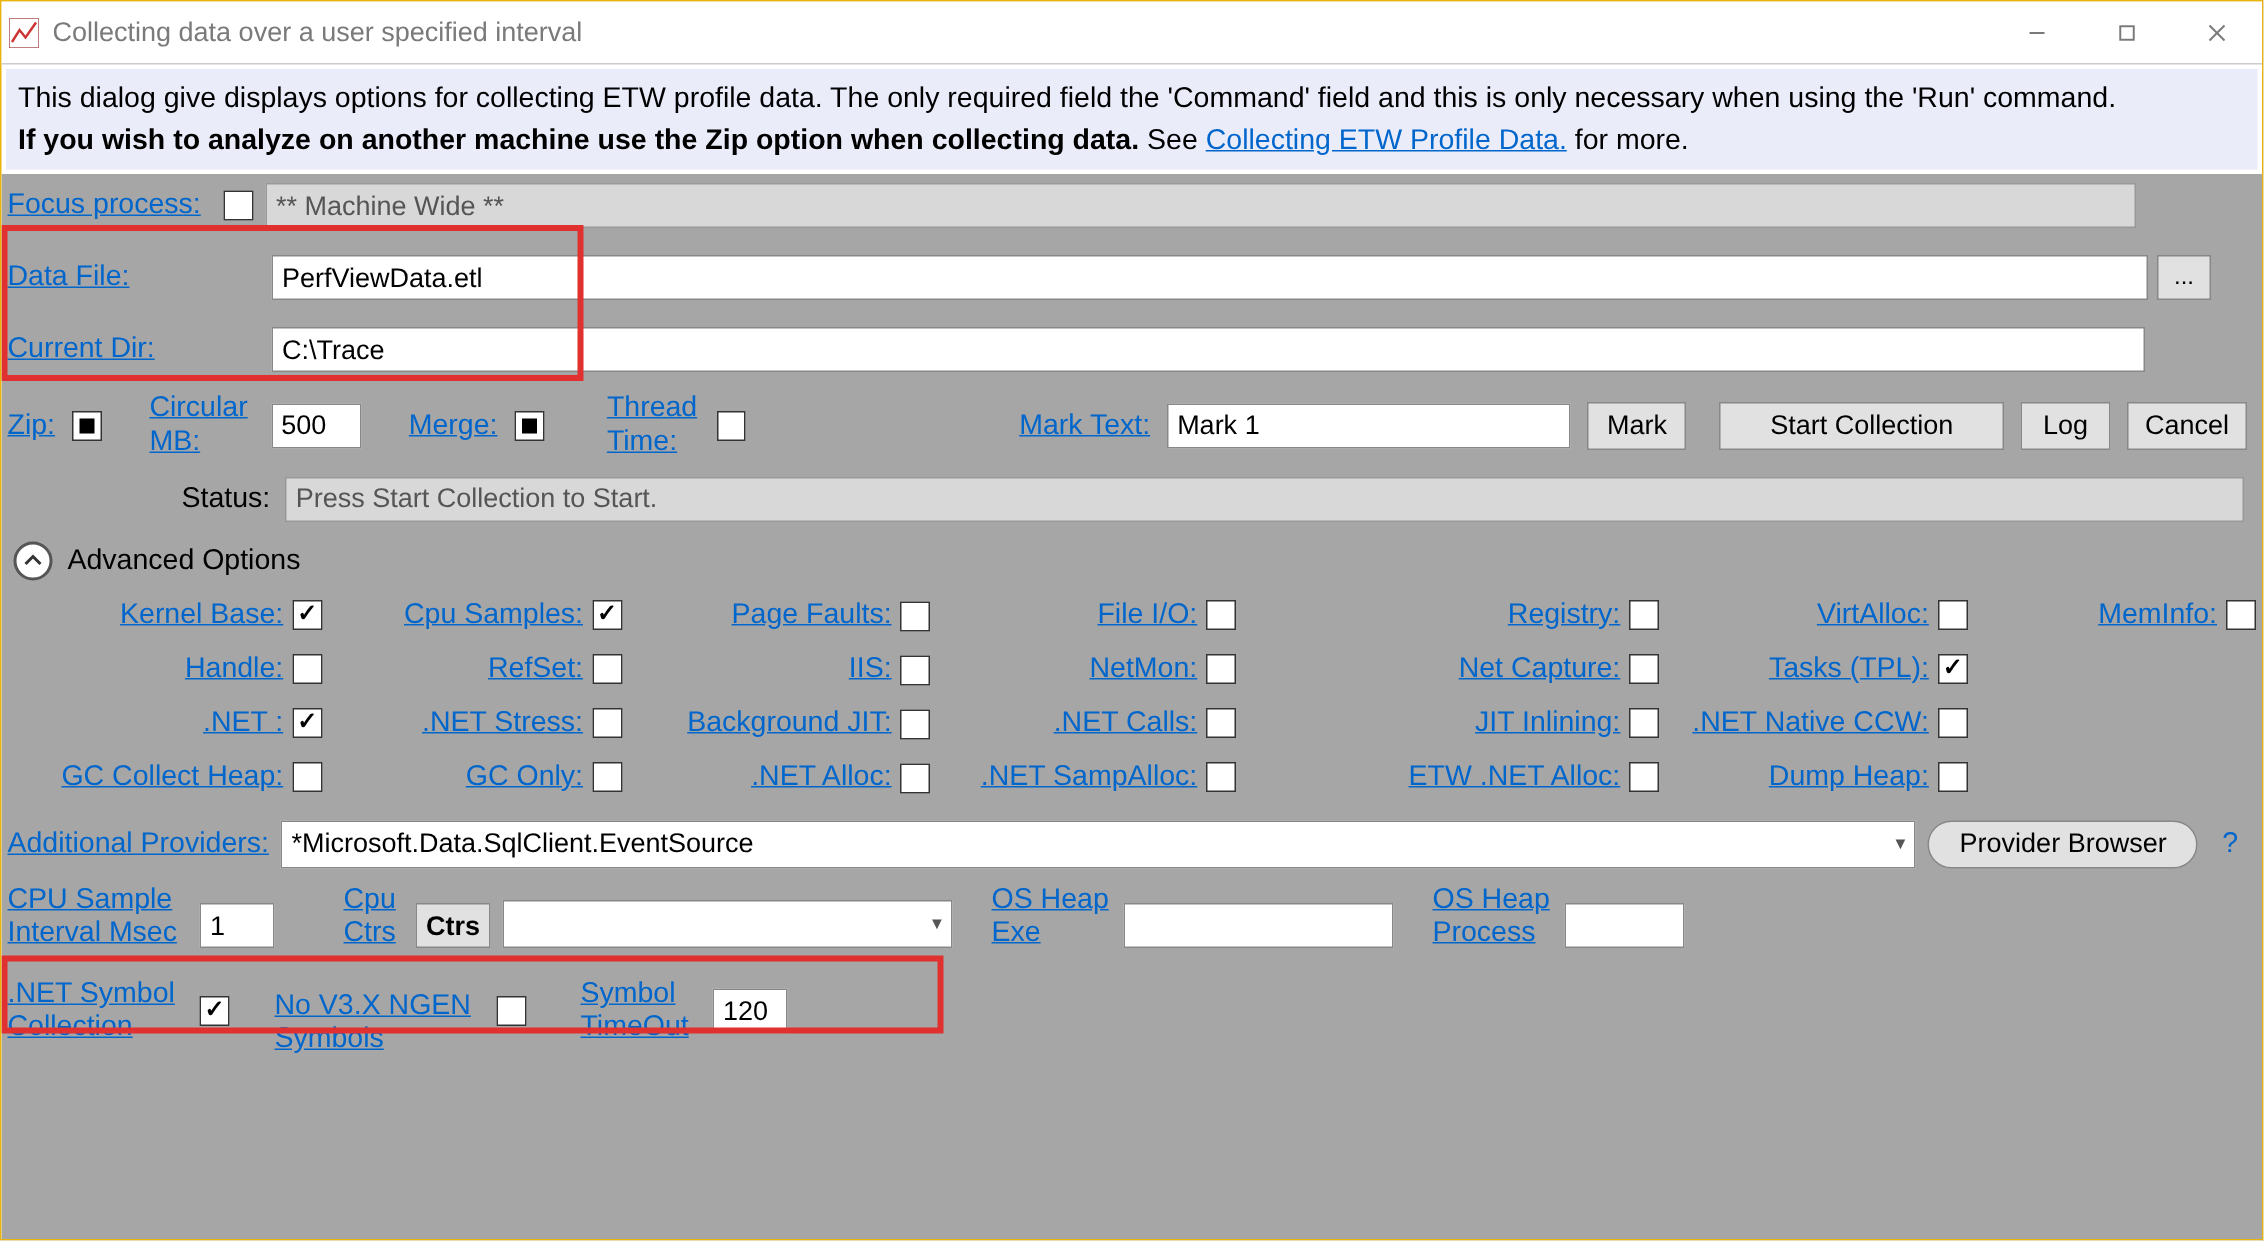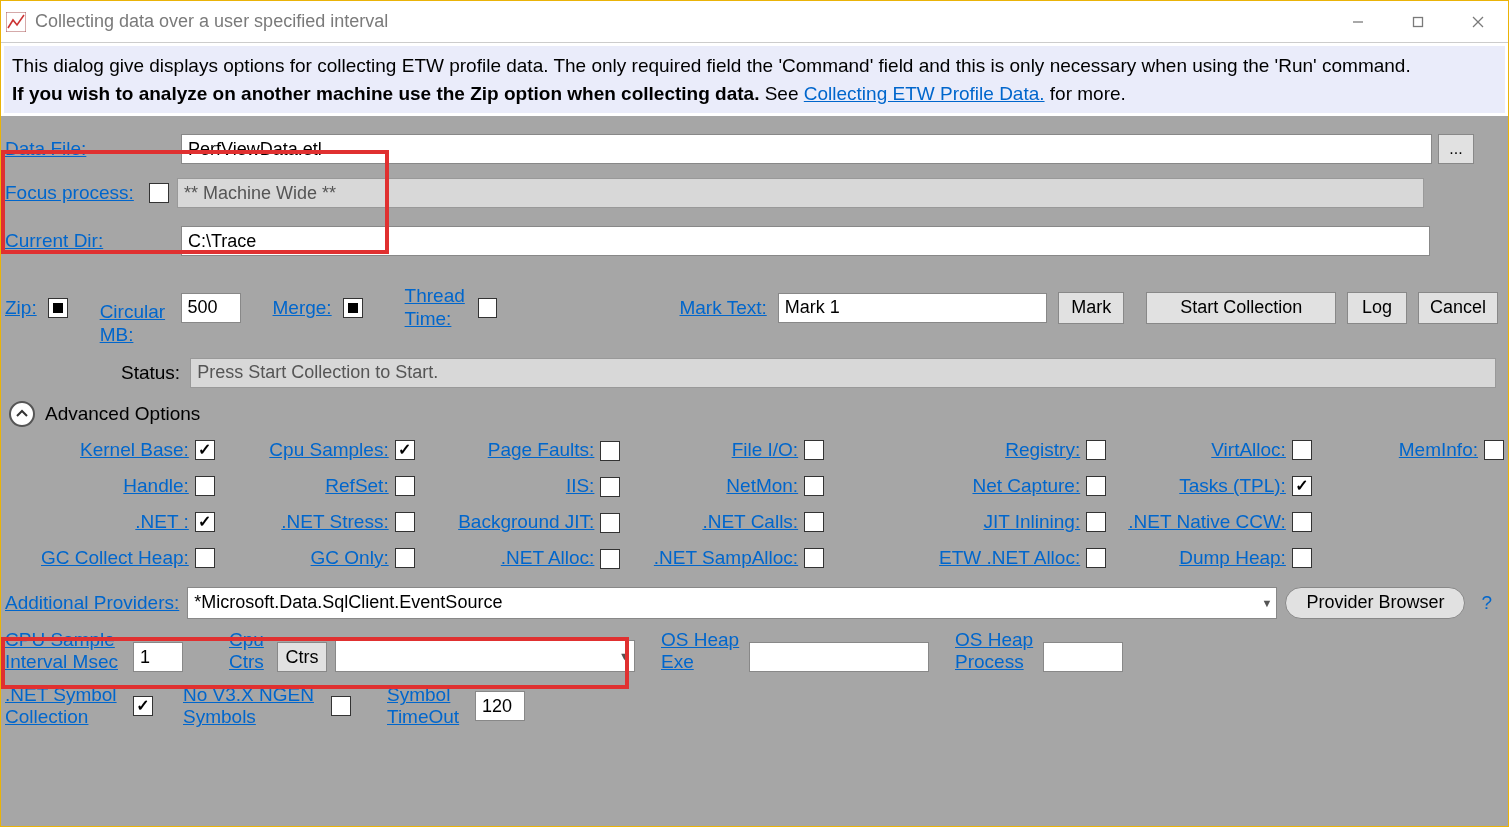--- a/index.html
+++ b/index.html
@@ -244,47 +244,47 @@
     <div>
       <span class="bold">If you wish to analyze on another machine use the Zip option when collecting data.</span><span> See </span><a href="#">Collecting ETW Profile Data.</a><span> for more.</span>
     </div>
   </div>
 
   <div class="body-area">
 
     <div class="highlight-red" style="left:0px; top:34px; width:388px; height:104px;"></div>
     <div class="highlight-red" style="left:0px; top:521px; width:628px; height:52px;"></div>
 
+    <div class="row">
+      <span class="link-label" style="width:136px;">Focus process:</span>
+      <span style="width:8px;"></span>
+      <span class="chk"></span>
+      <span style="width:8px;"></span>
+      <div class="disabled-input" style="flex:1; margin-right:80px;">** Machine Wide **</div>
+    </div>
+
     <div class="row" style="margin-top:12px;">
       <span class="link-label" style="width:160px;">Data File:</span>
       <span style="width:16px;"></span>
       <input type="text" class="tb" style="flex: 1 1 0%;" value="PerfViewData.etl">
       <span class="browse-btn">...</span>
       <span style="width:30px;"></span>
     </div>
 
-    <div class="row">
-      <span class="link-label" style="width:136px;">Focus process:</span>
-      <span style="width:8px;"></span>
-      <span class="chk"></span>
-      <span style="width:8px;"></span>
-      <div class="disabled-input" style="flex:1; margin-right:80px;">** Machine Wide **</div>
-    </div>
-
     <div class="row" style="margin-top:12px;">
       <span class="link-label" style="width:160px;">Current Dir:</span>
       <span style="width:16px;"></span>
       <input type="text" class="tb" style="flex: 1 1 0%; margin-right: 74px;" value="C:\Trace">
     </div>
 
     <div class="row" style="margin-top:10px; gap:11px;">
       <span class="link-label">Zip:</span>
       <span class="chk indeterminate"></span>
       <span style="width:10px;"></span>
-      <span class="link-label" style="line-height:1.2; width:70px; white-space:normal;margin-top:32px;">Circular MB:</span>
+      <span class="link-label" style="line-height:1.2; width:70px; white-space:normal;">Circular MB:</span>
       <input type="text" class="tb" style="width: 60px;" value="500">
       <span style="width:10px;"></span>
       <span class="link-label">Merge:</span>
       <span class="chk indeterminate"></span>
       <span style="width:20px;"></span>
       <span class="link-label" style="line-height:1.2; width:62px; white-space:normal;">Thread Time:</span>
       <span class="chk"></span>
       <span style="flex:0 0 160px;"></span>
       <span class="link-label">Mark Text:</span>
       <input type="text" class="tb" style="width: 270px;" value="Mark 1">
@@ -438,38 +438,38 @@
       <button class="btn" style="width:180px;border-radius:16px;">Provider Browser</button>
       <span class="q-mark">?</span>
       <span style="width:4px;"></span>
     </div>
 
     <div class="row" style="margin-top:0; gap:8px; align-items:flex-end;">
       <span class="link-label" style="width:120px; white-space:normal; line-height:1.15;">CPU Sample Interval Msec</span>
       <input type="text" class="tb" style="width: 50px;" value="1">
       <span style="width:30px;"></span>
       <span class="link-label" style="width:40px; white-space:normal; line-height:1.15;">Cpu Ctrs</span>
-      <button class="btn" style="width:50px; height:30px;">Ctrs</button>
+      <button class="btn" style="width:50px; height:30px;font-weight:bold;">Ctrs</button>
       <div class="combo" style="width:300px;">
         <span></span>
         <span class="arrow">▼</span>
       </div>
       <span style="width:10px;"></span>
       <span class="link-label" style="width:80px; white-space:normal; line-height:1.15;">OS Heap Exe</span>
       <input type="text" class="tb" style="width: 180px;">
       <span style="width:10px;"></span>
       <span class="link-label" style="width:80px; white-space:normal; line-height:1.15;">OS Heap Process</span>
       <input type="text" class="tb" style="width: 80px;">
     </div>
 
     <div class="row" style="margin-top:12px; gap:8px;">
       <span class="link-label" style="width:120px; white-space:normal; line-height:1.15;">.NET Symbol Collection</span>
       <span class="chk checked"></span>
       <span style="width:14px;"></span>
-      <span class="link-label" style="width:140px; white-space:normal; line-height:1.15;">No V3.X NGEN Symbols</span>
+      <span class="link-label" style="width:140px; white-space:normal; line-height:1.15;margin-top:16px;">No V3.X NGEN Symbols</span>
       <span class="chk"></span>
       <span style="width:20px;"></span>
       <span class="link-label" style="width:80px; white-space:normal; line-height:1.15;">Symbol TimeOut</span>
       <input type="text" class="tb" style="width: 50px;" value="120">
     </div>
 
 
   </div>
 </div>
 

